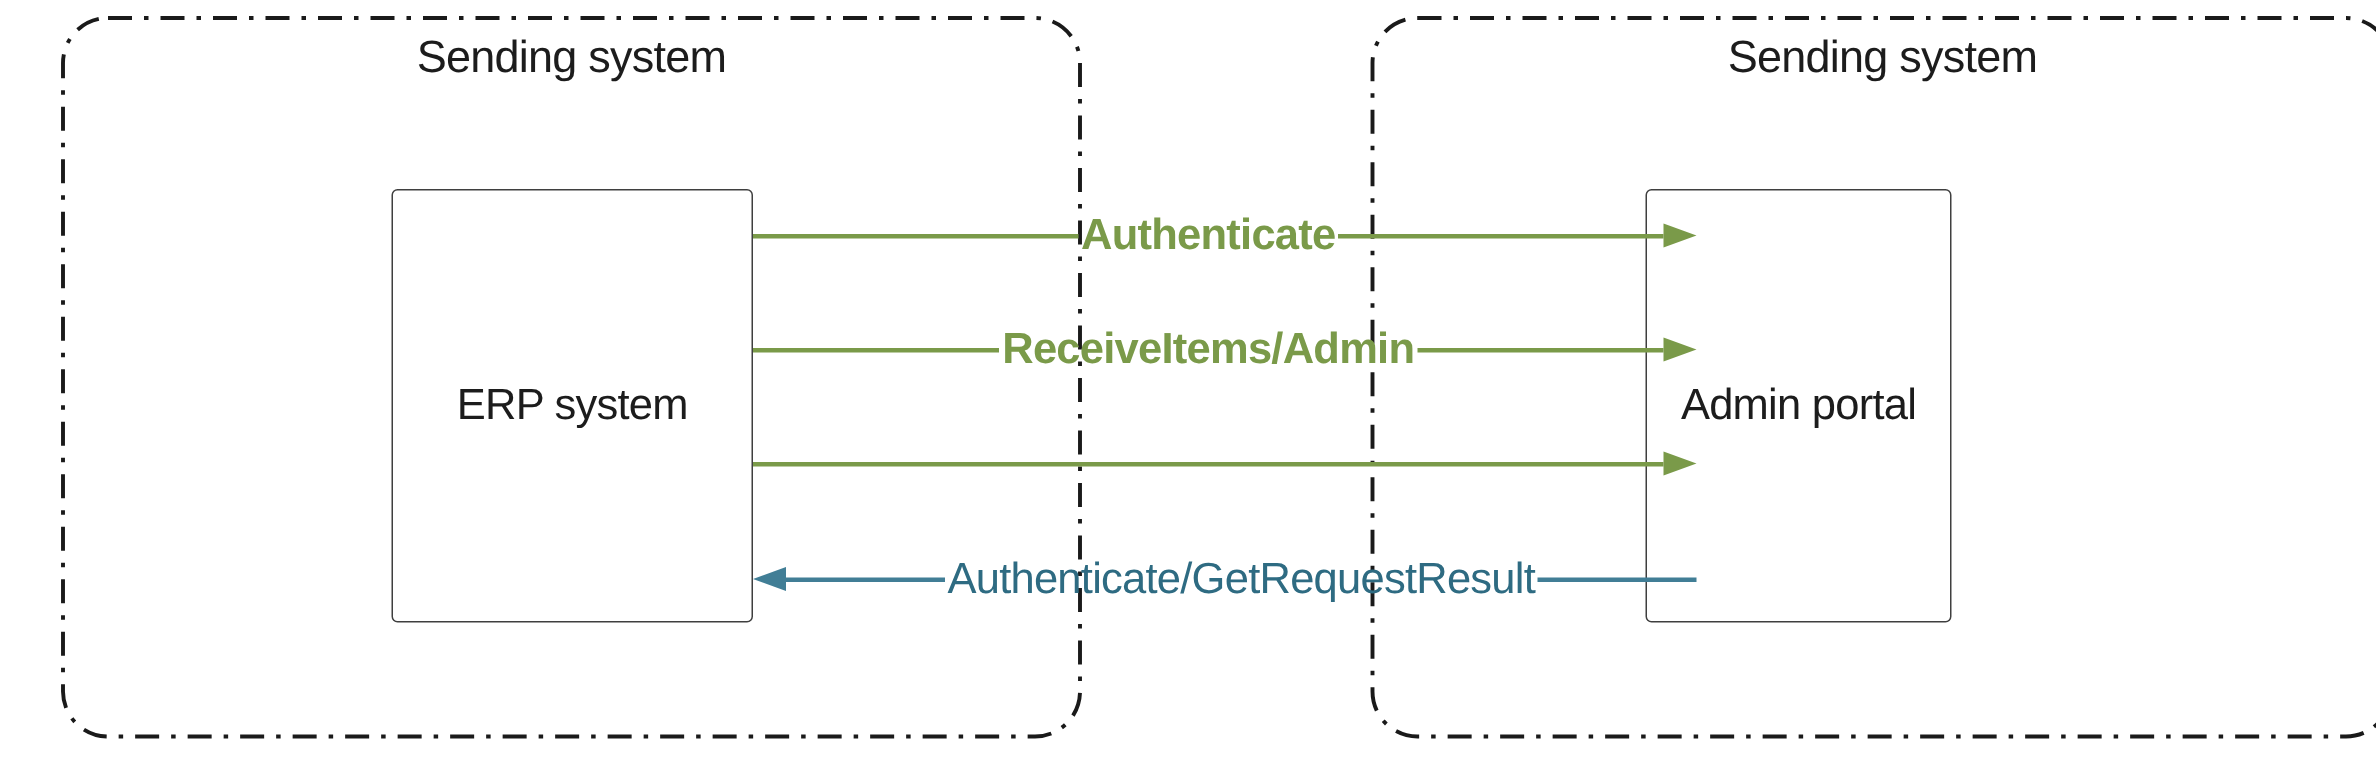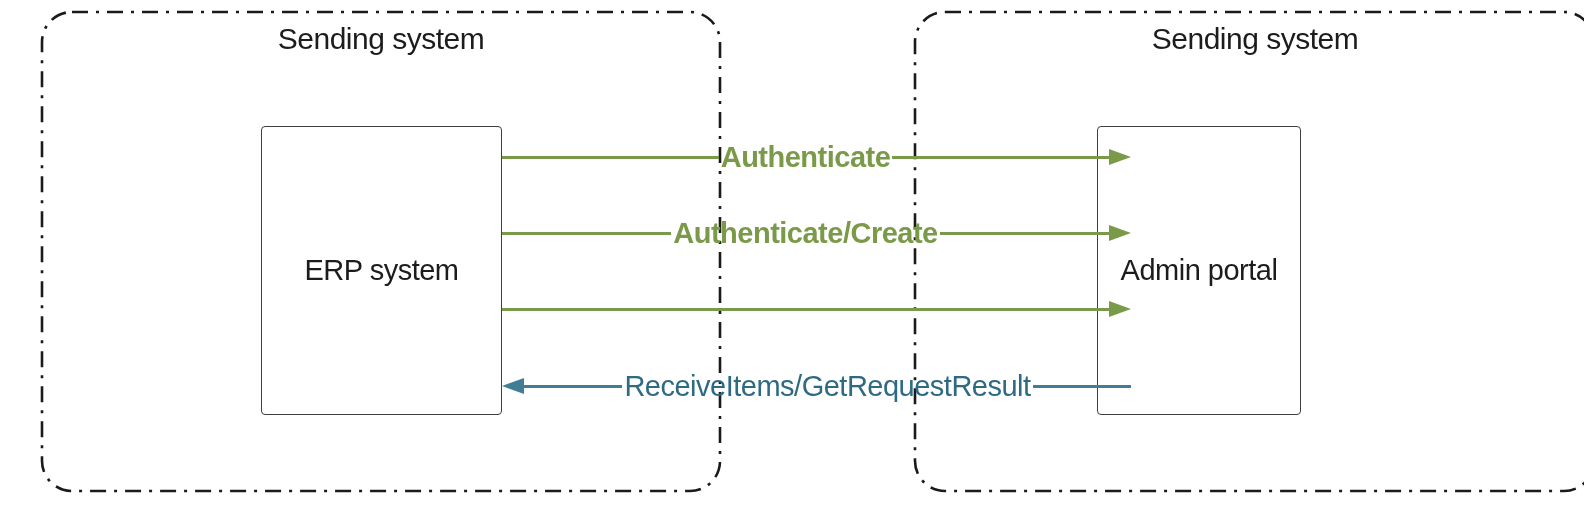--- a/index.html
+++ b/index.html
@@ -117,31 +117,31 @@
 
   <div class="arrow-row arrow-1 green">
     <div class="arrow-line"></div>
     <div class="arrow-label">Authenticate</div>
     <div class="arrow-line"></div>
     <div class="head-right"></div>
   </div>
 
   <div class="arrow-row arrow-2 green">
     <div class="arrow-line"></div>
-    <div class="arrow-label">Authenticate/Create</div>
+    <div class="arrow-label">ReceiveItems/Admin</div>
     <div class="arrow-line"></div>
     <div class="head-right"></div>
   </div>
 
   <div class="arrow-row arrow-3 green">
     <div class="arrow-line"></div>
     <div class="arrow-line"></div>
     <div class="head-right"></div>
   </div>
 
   <div class="arrow-row arrow-4 blue">
     <div class="head-left"></div>
     <div class="arrow-line"></div>
-    <div class="arrow-label">ReceiveItems/GetRequestResult</div>
+    <div class="arrow-label">Authenticate/GetRequestResult</div>
     <div class="arrow-line"></div>
   </div>
 
 </div>
 
 </body></html>

